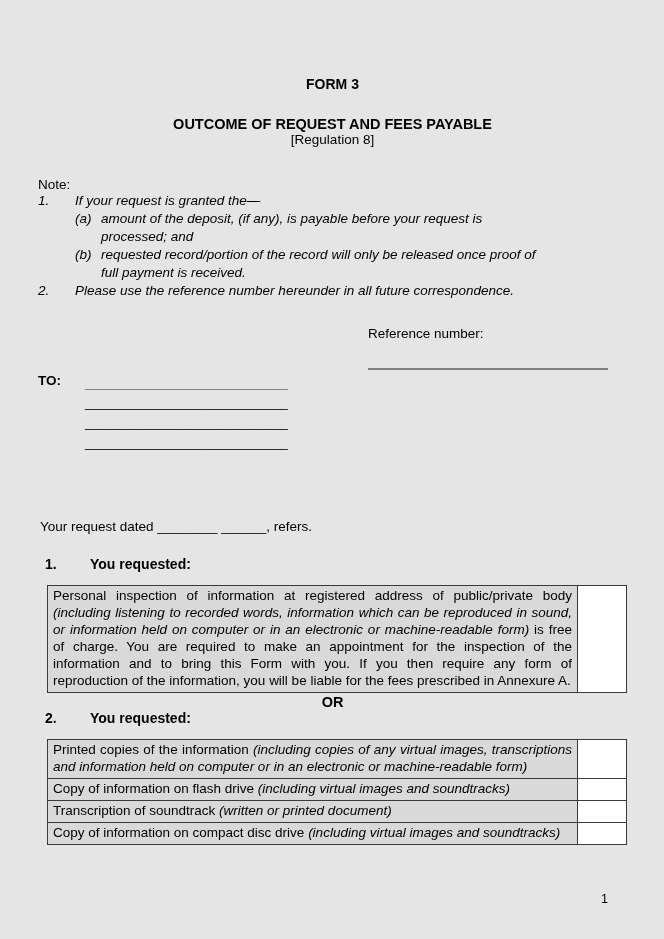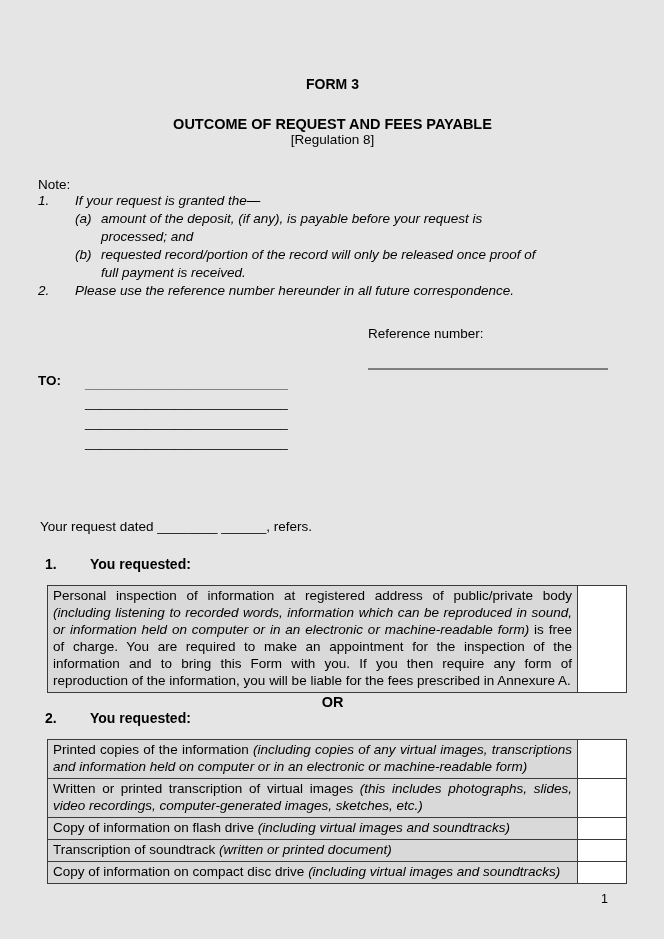--- a/index.html
+++ b/index.html
@@ -133,26 +133,20 @@
   <table class="form-table">
     <tbody>
         <tr>
       <td class="desc-cell">
         <span>Printed copies of the information </span><span class="it">(including copies of any virtual images, transcriptions and information held on computer or in an electronic or machine-readable form)</span>
       </td>
       <td class="check-cell"></td>
     </tr>
     <tr>
       <td class="desc-cell">
-        <span>Written or printed transcription of virtual images </span><span class="it">(this includes photographs, slides, video recordings, computer-generated images, sketches, etc.)</span>
-      </td>
-      <td class="check-cell"></td>
-    </tr>
-    <tr>
-      <td class="desc-cell">
         <span>Copy of information on flash drive </span><span class="it">(including virtual images and soundtracks)</span>
       </td>
       <td class="check-cell"></td>
     </tr>
     <tr>
       <td class="desc-cell">
         <span>Transcription of soundtrack </span><span class="it">(written or printed document)</span>
       </td>
       <td class="check-cell"></td>
     </tr>

